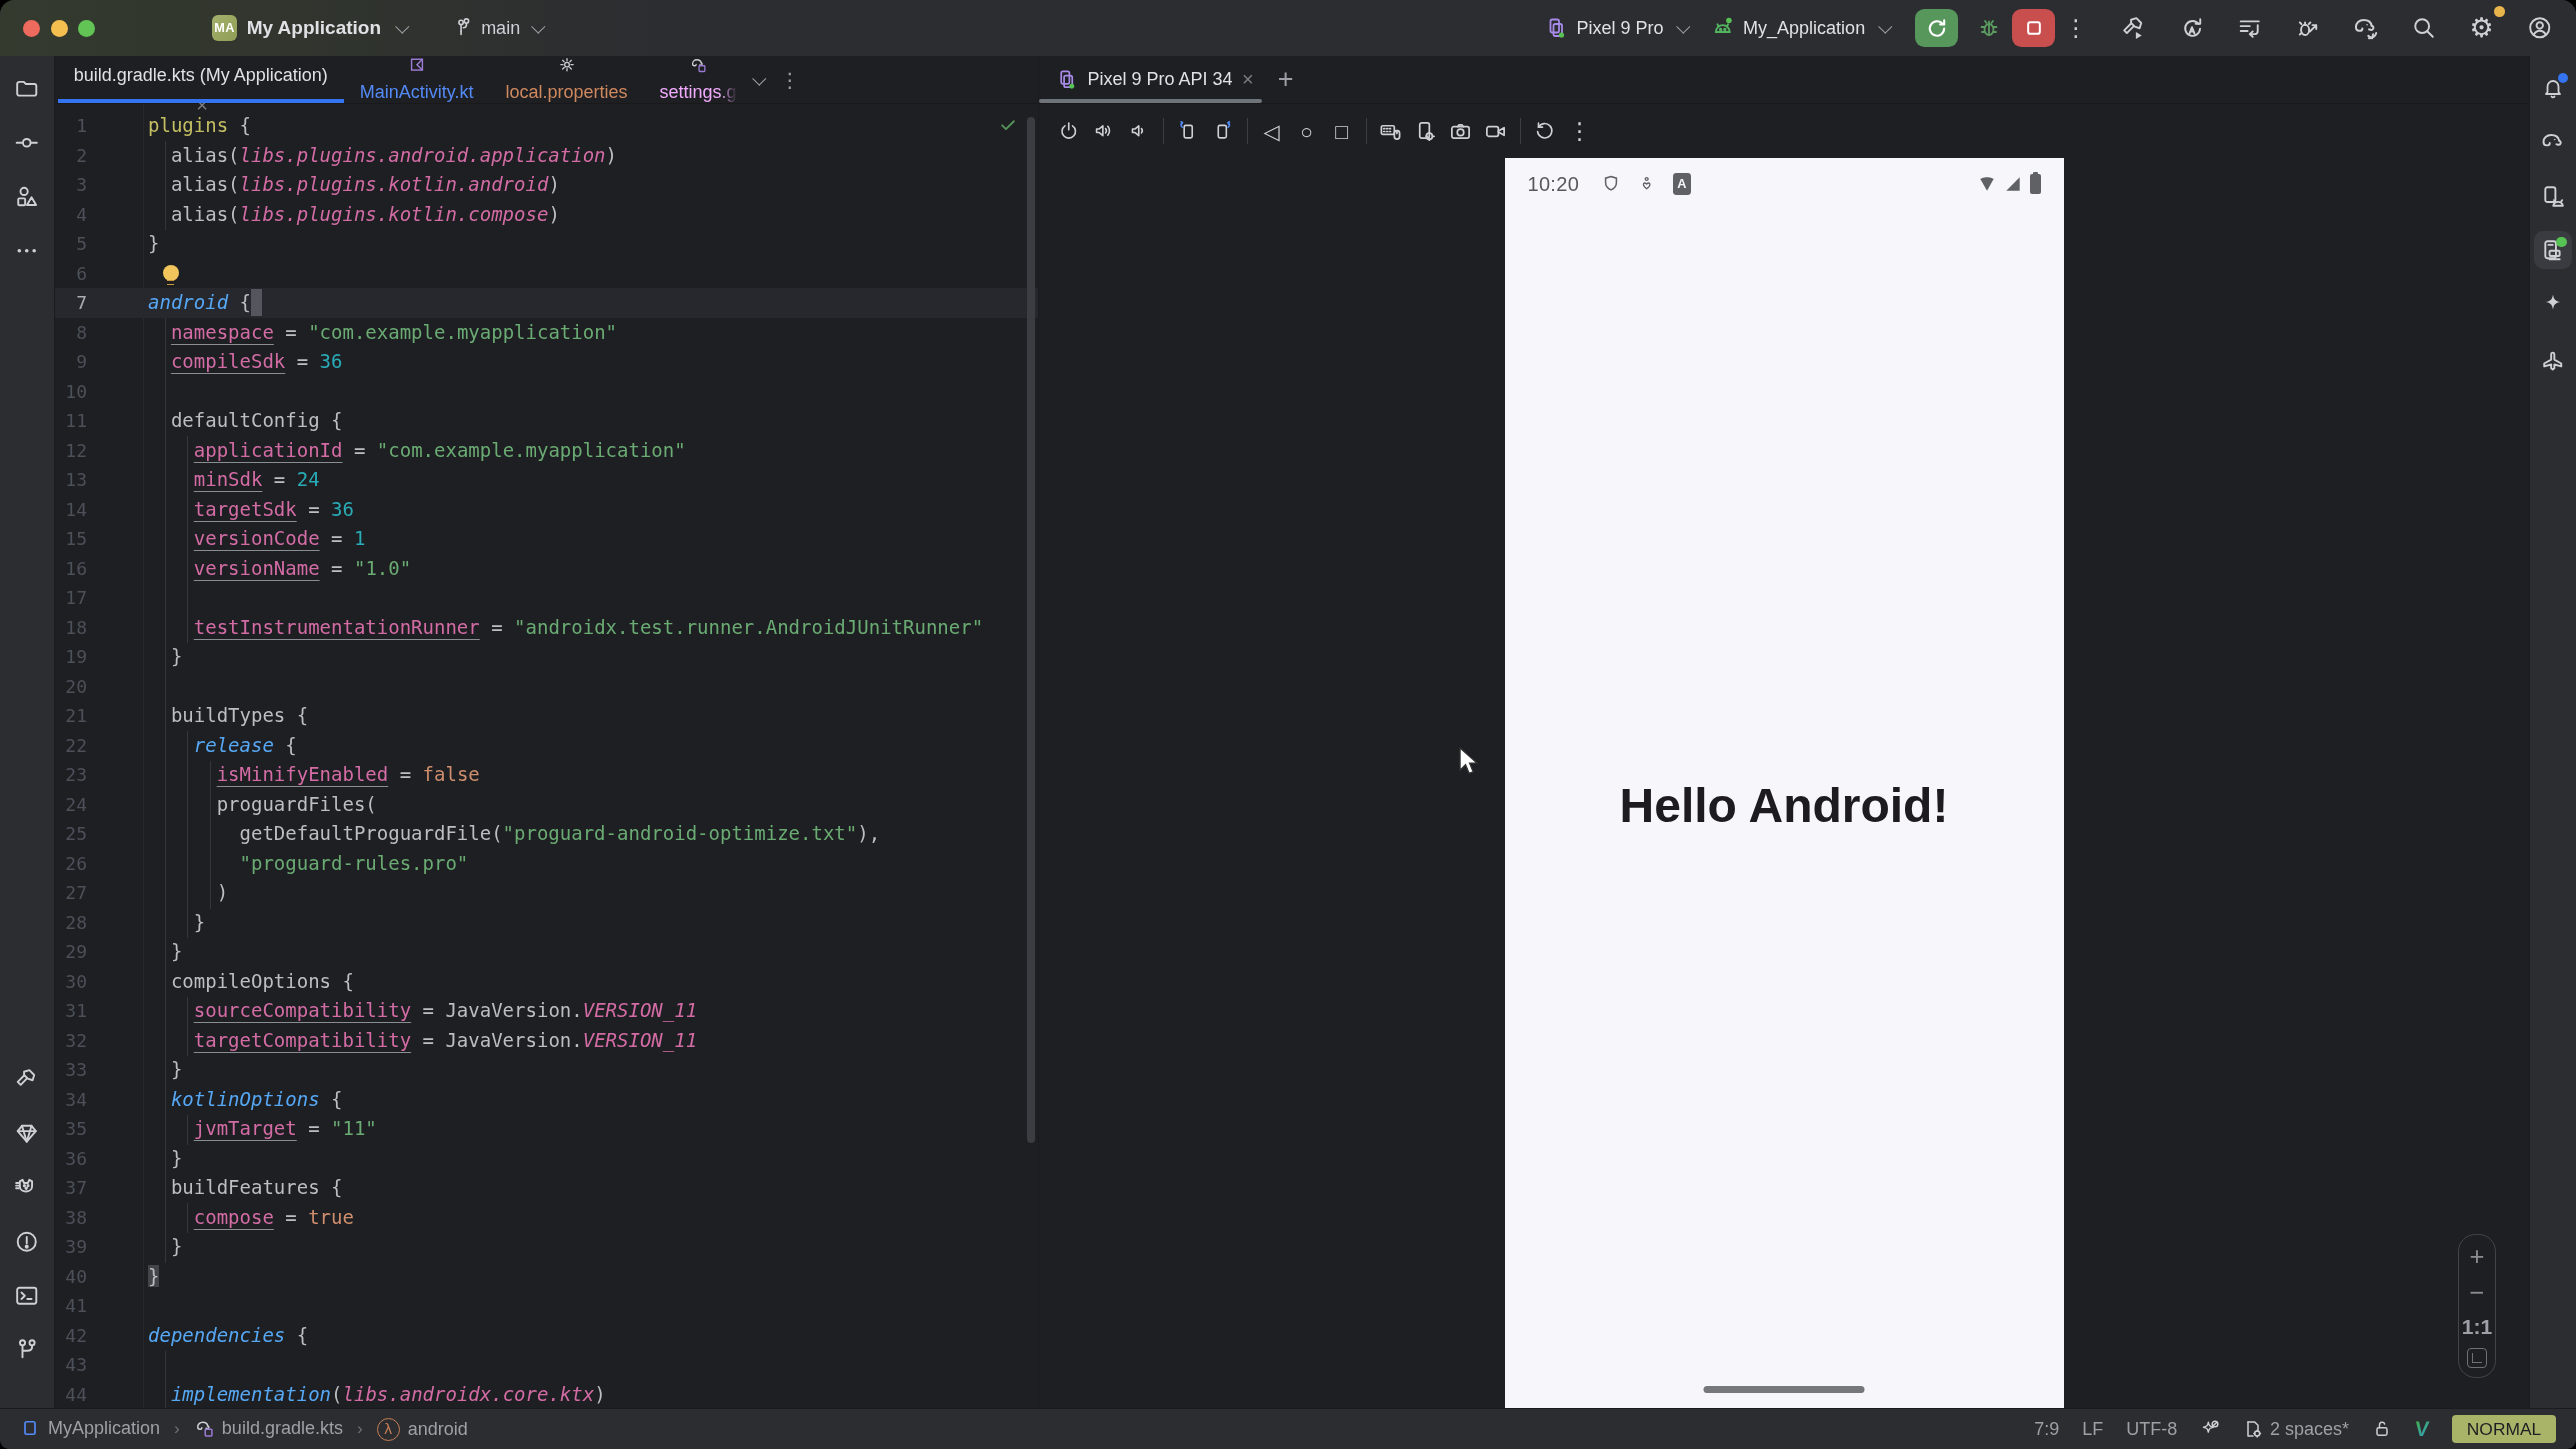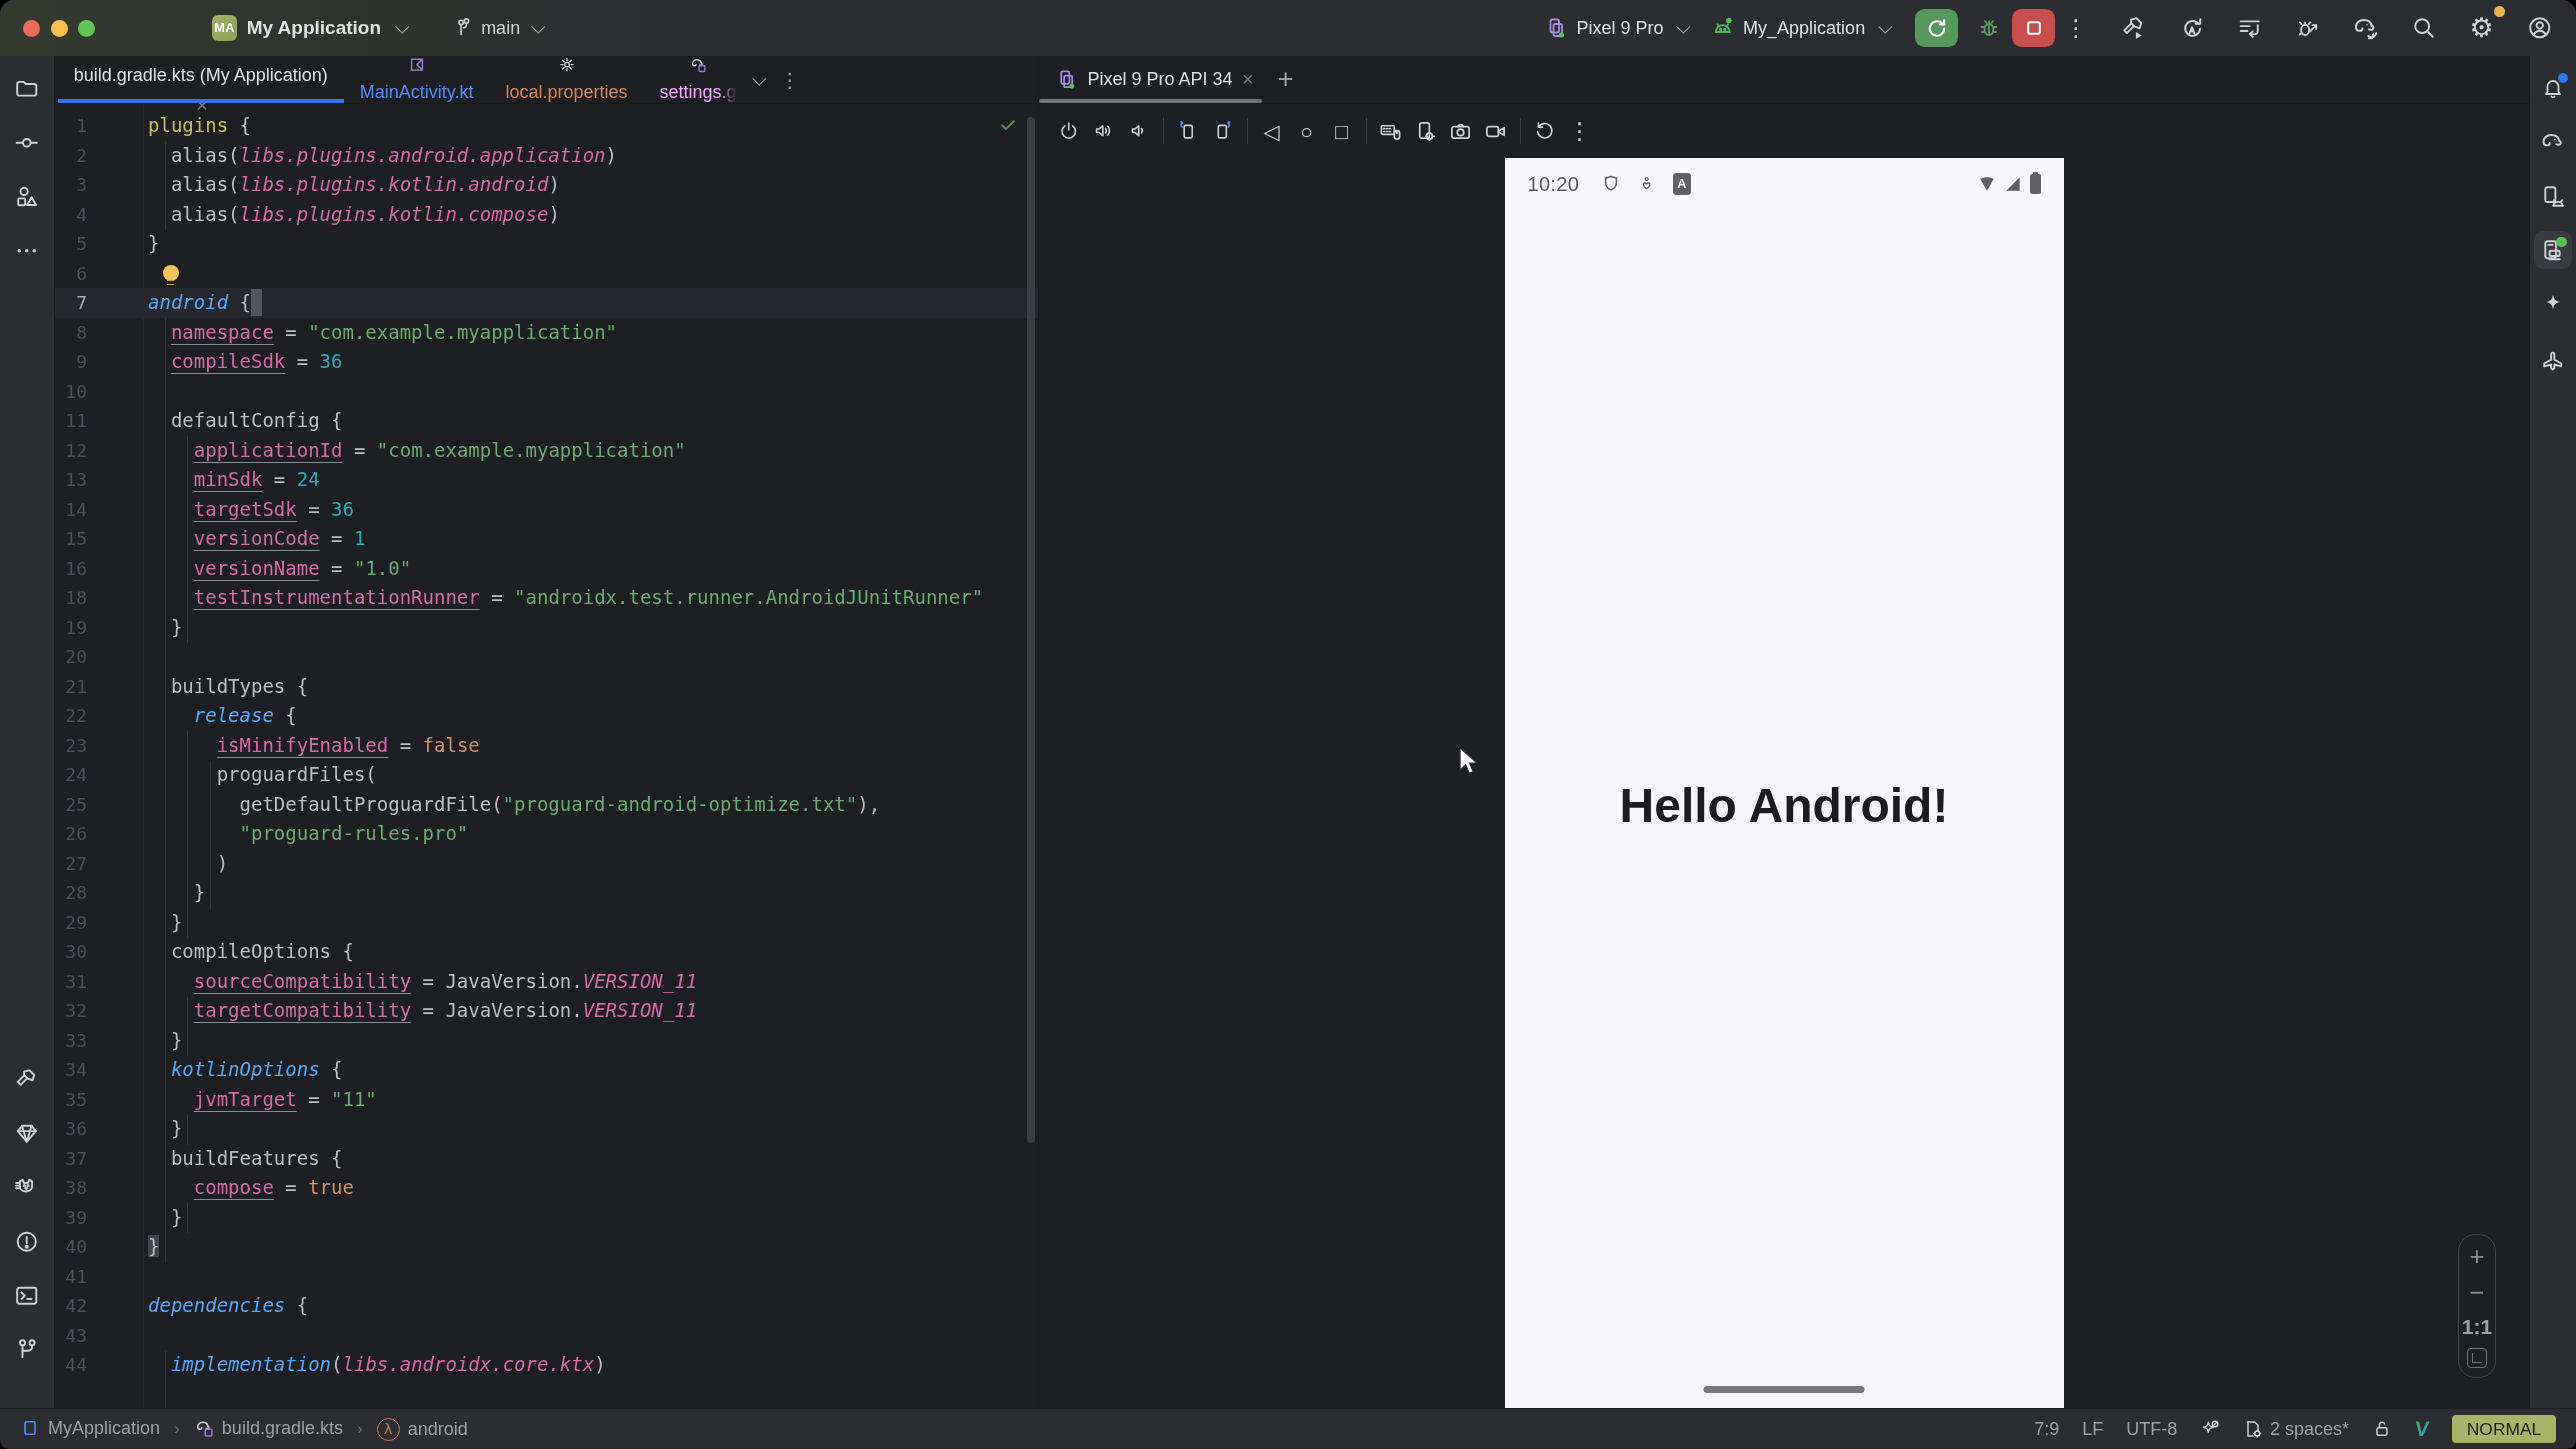--- a/index.html
+++ b/index.html
@@ -418,20 +418,24 @@
             </div>
             <div class="code-line">
               <span class="ln">15</span>
               <span class="lc"><span class="t-p">    </span><span class="t-u">versionCode</span><span class="t-p"> = </span><span class="t-n">1</span></span>
             </div>
             <div class="code-line">
               <span class="ln">16</span>
               <span class="lc"><span class="t-p">    </span><span class="t-u">versionName</span><span class="t-p"> = </span><span class="t-s">"1.0"</span></span>
             </div>
             <div class="code-line">
+              <span class="ln">17</span>
+              <span class="lc"></span>
+            </div>
+            <div class="code-line">
               <span class="ln">18</span>
               <span class="lc"><span class="t-p">    </span><span class="t-u">testInstrumentationRunner</span><span class="t-p"> = </span><span class="t-s">"androidx.test.runner.AndroidJUnitRunner"</span></span>
             </div>
             <div class="code-line">
               <span class="ln">19</span>
               <span class="lc"><span class="t-p">  }</span></span>
             </div>
             <div class="code-line">
               <span class="ln">20</span>
               <span class="lc"></span>

